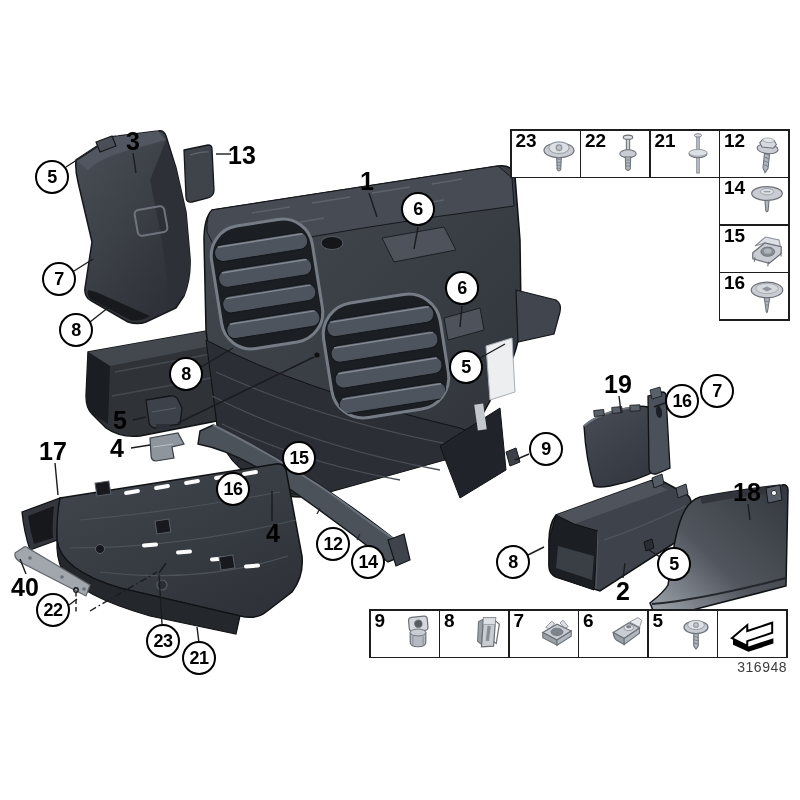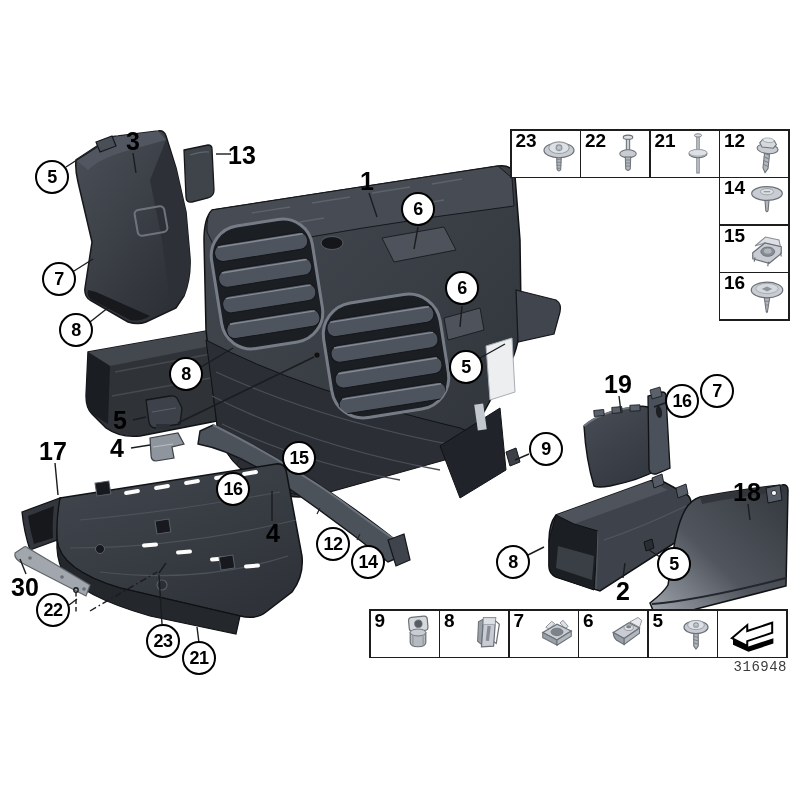--- a/index.html
+++ b/index.html
@@ -13,21 +13,21 @@
       transform:translate(-50%,-50%);z-index:5;}
   
   .pl{position:absolute;transform:translate(-50%,-50%);font-weight:bold;font-size:25px;color:#000;z-index:5;}
   
   .ftable{position:absolute;display:grid;gap:1.5px;padding:1.5px;background:#1d1d1d;z-index:4;}
   .fcell{position:relative;background:#fff;width:68px;height:46px;}
   .fcell .num{position:absolute;top:-1px;left:4px;font-weight:bold;font-size:19px;color:#000;}
   .fcell svg.ficon{position:absolute;right:1px;top:2px;width:40px;height:42px;}
   .fcell svg.ficon-wide{position:absolute;left:50%;top:4px;transform:translateX(-50%);width:56px;height:38px;}
   .drawno{position:absolute;left:637px;top:659px;width:150px;text-align:right;
-          font-size:14px;color:#3c3c3c;letter-spacing:0.5px;font-family:Liberation Mono, monospace;}
+          font-size:14px;color:#3c3c3c;letter-spacing:0.5px;}
 </style>
 </head>
 <body>
 
 <div class="stage">
 
 <svg class="diagram" width="800" height="800" viewBox="0 0 800 800">
   <defs>
     <linearGradient id="g1" x1="0" y1="0" x2="1" y2="1">
       <stop offset="0" stop-color="#454a52"></stop>
@@ -360,21 +360,21 @@
 <div class="pl" style="left:133px;top:141px">3</div>
 <div class="pl" style="left:242px;top:155px">13</div>
 <div class="pl" style="left:367px;top:181px">1</div>
 <div class="pl" style="left:120px;top:420px">5</div>
 <div class="pl" style="left:117px;top:448px">4</div>
 <div class="pl" style="left:53px;top:451px">17</div>
 <div class="pl" style="left:273px;top:533px">4</div>
 <div class="pl" style="left:618px;top:384px">19</div>
 <div class="pl" style="left:747px;top:492px">18</div>
 <div class="pl" style="left:623px;top:591px">2</div>
-<div class="pl" style="left:25px;top:587px">30</div>
+<div class="pl" style="left:25px;top:587px">40</div>
 
 <div class="ftable" style="left:510px;top:129px;grid-template-columns:repeat(4,68px);">
   <div class="fcell">
     <span class="num">23</span>
     <svg class="ficon" viewBox="0 0 24 28">
           <use href="#s23"></use>
         </svg>
   </div>
   <div class="fcell">
     <span class="num">22</span>

